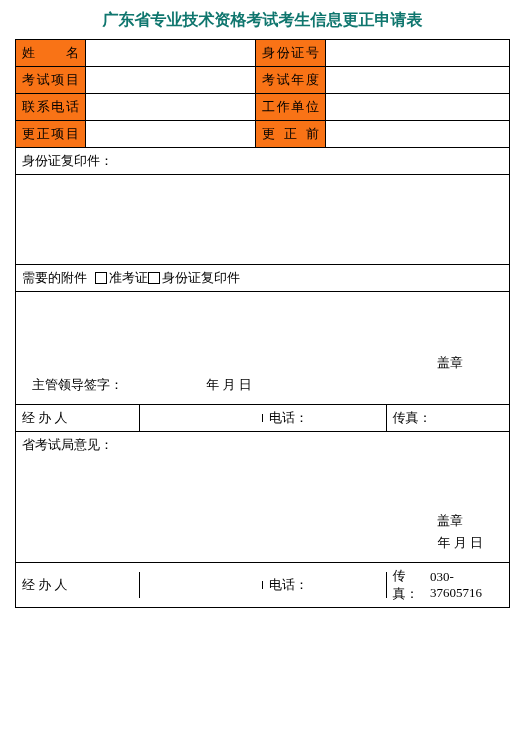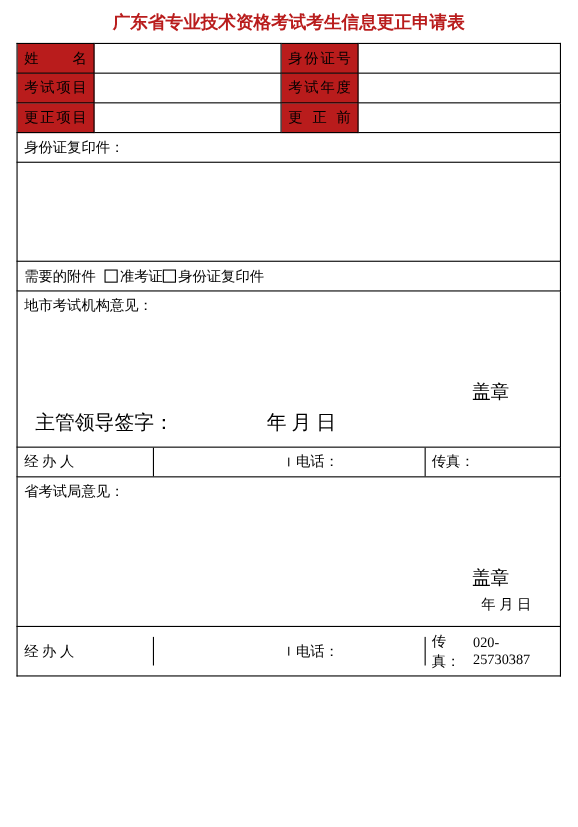--- a/index.html
+++ b/index.html
@@ -17,35 +17,35 @@
     }
     .page {
       width: 525px;
       padding: 10px 15px;
     }
     .main-title {
       text-align: center;
       font-size: 16px;
       font-weight: bold;
       margin-bottom: 8px;
-      color: #b91c1c;
+      color: #0f766e;
     }
     .form-table {
       width: 100%;
       border-collapse: collapse;
       border: 1px solid #000;
     }
     .form-table td {
       border: 1px solid #000;
       padding: 4px 6px;
       font-size: 13px;
     }
     .label-cell {
       white-space: nowrap;
-      background: #b91c1c;
+      background: #f97316;
       text-align: justify;
       text-align-last: justify;
     }
     .value-cell {
       background: #fff;
     }
     .attachments-row {
       border: 1px solid #000;
       border-top: 0;
       padding: 4px 6px;
@@ -57,33 +57,33 @@
       border-top: 0;
       padding: 4px 6px;
     }
     .city-inner {
       min-height: 50px;
     }
     .seal-area {
       text-align: right;
       padding-right: 40px;
       margin-top: 8px;
-      font-size: 17px;
+      font-size: 13px;
     }
     .date-area {
       text-align: right;
       padding-right: 20px;
       margin-top: 4px;
       font-size: 13px;
     }
     .signature-row {
       margin-top: 4px;
       margin-bottom: 6px;
       padding-left: 10px;
-      font-size: 18px;
+      font-size: 13px;
     }
     .handler-row {
       border: 1px solid #000;
       border-top: 0;
       display: flex;
       align-items: center;
     }
     .handler-cell {
       padding: 4px 6px;
       flex: 1;
@@ -119,20 +119,26 @@
     </tr>
 
     <tr>
       <td class="label-cell">考试项目</td>
       <td class="value-cell"></td>
       <td class="label-cell">考试年度</td>
       <td class="value-cell"></td>
     </tr>
 
 
+    <tr>
+      <td class="label-cell">联系电话</td>
+      <td class="value-cell"></td>
+      <td class="label-cell">工作单位</td>
+      <td class="value-cell"></td>
+    </tr>
 
     <tr>
       <td class="label-cell">更正项目</td>
       <td class="value-cell"></td>
       <td class="label-cell">更正前</td>
       <td class="value-cell"></td>
     </tr>
   </tbody>
     </table>
 
@@ -144,21 +150,20 @@
 
   <div class="attachments-row">
     <span style="margin-right:8px; white-space:nowrap;">需要的附件</span>
     <span style="display: inline-block; width: 12px; height: 12px; border: 1px solid rgb(0, 0, 0); margin-right: 2px; vertical-align: middle;"></span>
     <span style="margin-right:0;">准考证</span>
     <span style="display: inline-block; width: 12px; height: 12px; border: 1px solid rgb(0, 0, 0); margin-right: 2px; vertical-align: middle;"></span>
     <span>身份证复印件</span>
   </div>
 
   <div class="city-section">
-    <div>地市考试机构意见：</div>
     <div class="city-inner"></div>
     <div class="seal-area">
       <span>盖章</span>
     </div>
     <div class="signature-row">
       <span>主管领导签字：</span>
       <span style="margin-left:80px;">年    月    日</span>
     </div>
   </div>
 
@@ -196,17 +201,17 @@
     </div>
     <div class="handler-cell" style="width:130px;">
       <span></span>
     </div>
     <div class="handler-cell" style="display:flex; align-items:center;">
       <span>电话：</span>
       <span></span>
     </div>
     <div class="handler-cell" style="display:flex; align-items:center;">
       <span>传真：</span>
-      <span>020-25730387</span>
+      <span>030-37605716</span>
     </div>
   </div>
 
 </div>
 
 </body></html>

